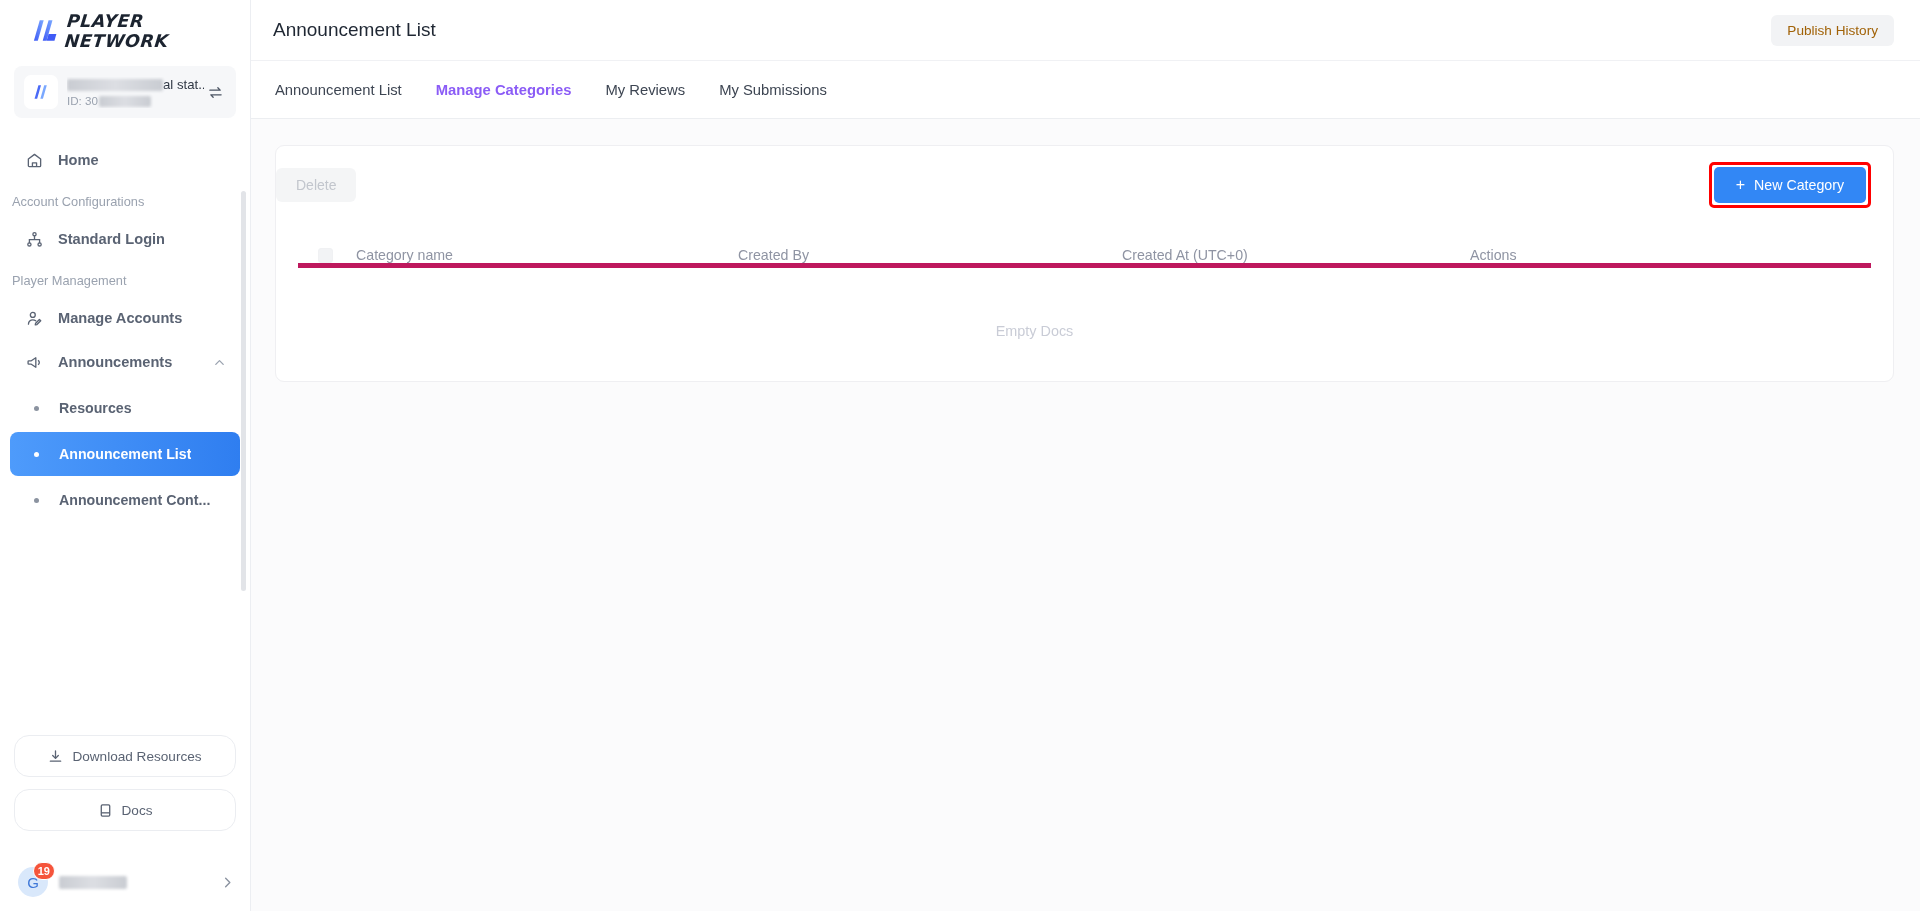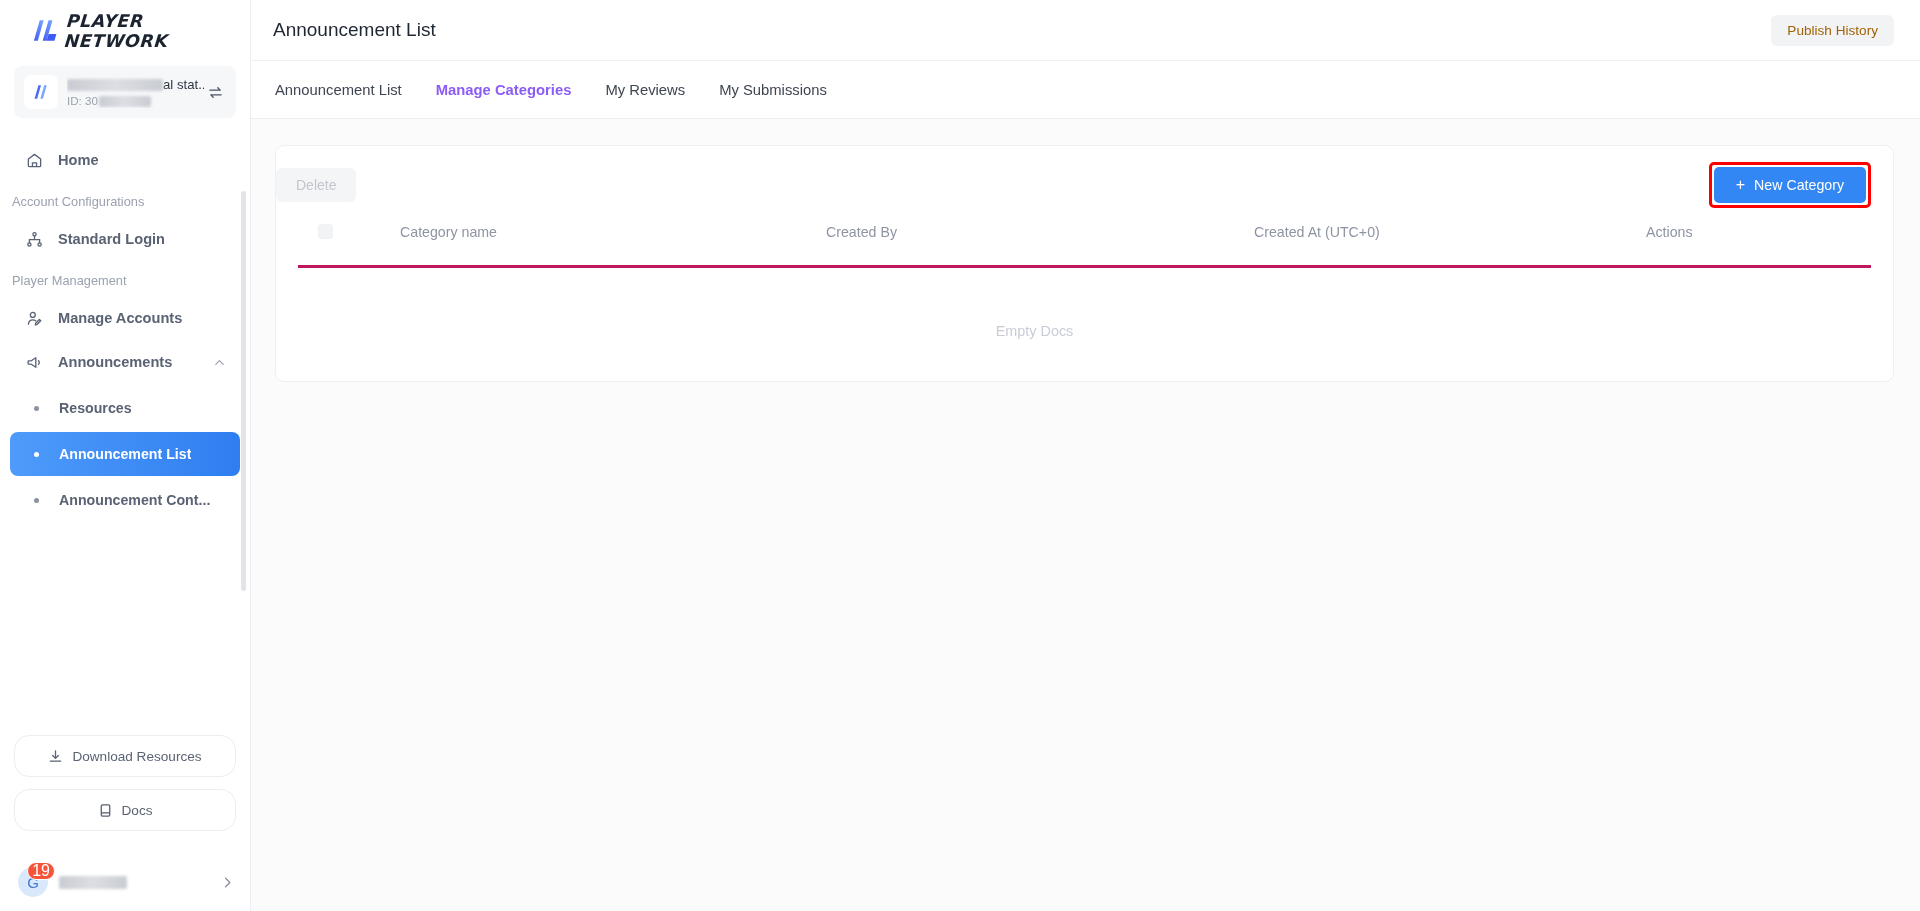--- a/index.html
+++ b/index.html
@@ -122,21 +122,21 @@
   .avatar-wrap { position: relative; width: 30px; height: 30px; flex: 0 0 30px; margin-right: 11px;}
   .avatar {
     width: 30px; height: 30px; border-radius: 50%;
     background: #d9e8fb; display: flex; align-items: center; justify-content: center;
     font-size: 15px; color: #3f78d8; font-weight: 500;
   }
   .badge {
     position: absolute; top: -5px; right: -7px;
     min-width: 18px; height: 18px; padding: 0 4px;
     background: #f5543b; color: #fff; border-radius: 9px;
-    font-size: 16px; font-weight: 400;
+    font-size: 11px; font-weight: 700;
     display: flex; align-items: center; justify-content: center;
     border: 1.5px solid #fff;
   }
   .user-name-redact { width: 68px; height: 13px; }
   .user-chev { margin-left: auto; color: #8a92a0; display:flex; align-items:center;}
 
   
   .main { flex: 1 1 auto; height: 911px; background: #fbfbfc; display: flex; flex-direction: column; min-width: 0;}
   .topbar {
     height: 61px; background: #fff; border-bottom: 1px solid #f0f1f4;
@@ -176,23 +176,23 @@
   }
   .newcat-btn {
     background: #3287f5; border: none; border-radius: 5px;
     padding: 10px 22px; font-size: 14.2px; color: #fff; cursor: pointer;
     display: flex; align-items: center; gap: 9px; font-weight: 500;
     font-family: "Liberation Sans", sans-serif;
   }
   .plus { font-size: 16px; line-height: 1; font-weight: 400; }
 
   .table-head {
-    display: flex; align-items: flex-start; height: 44px;
-    padding: 0 22px 0 0; border-bottom: 3px solid #be185d;
-    margin: 16px 22px 0 22px; padding-left: 0; gap: 44px;
+    display: flex; align-items: flex-end; height: 44px;
+    padding: 0 22px 0 0; border-bottom: 5px solid #be185d;
+    margin: 16px 22px 0 22px; padding-left: 0;
   }
   .th { font-size: 14.2px; color: #8f94a3; }
   .th-check { width: 58px; flex: 0 0 58px; display: flex; align-items: center; padding-left: 20px; }
   .chk {
     width: 15px; height: 15px; border-radius: 3px; background: #f2f3f5;
     border: 1px solid #f0f1f3; cursor: pointer;
   }
   .th-name { flex: 0 0 382px; }
   .th-by   { flex: 0 0 384px; }
   .th-at   { flex: 0 0 348px; }

